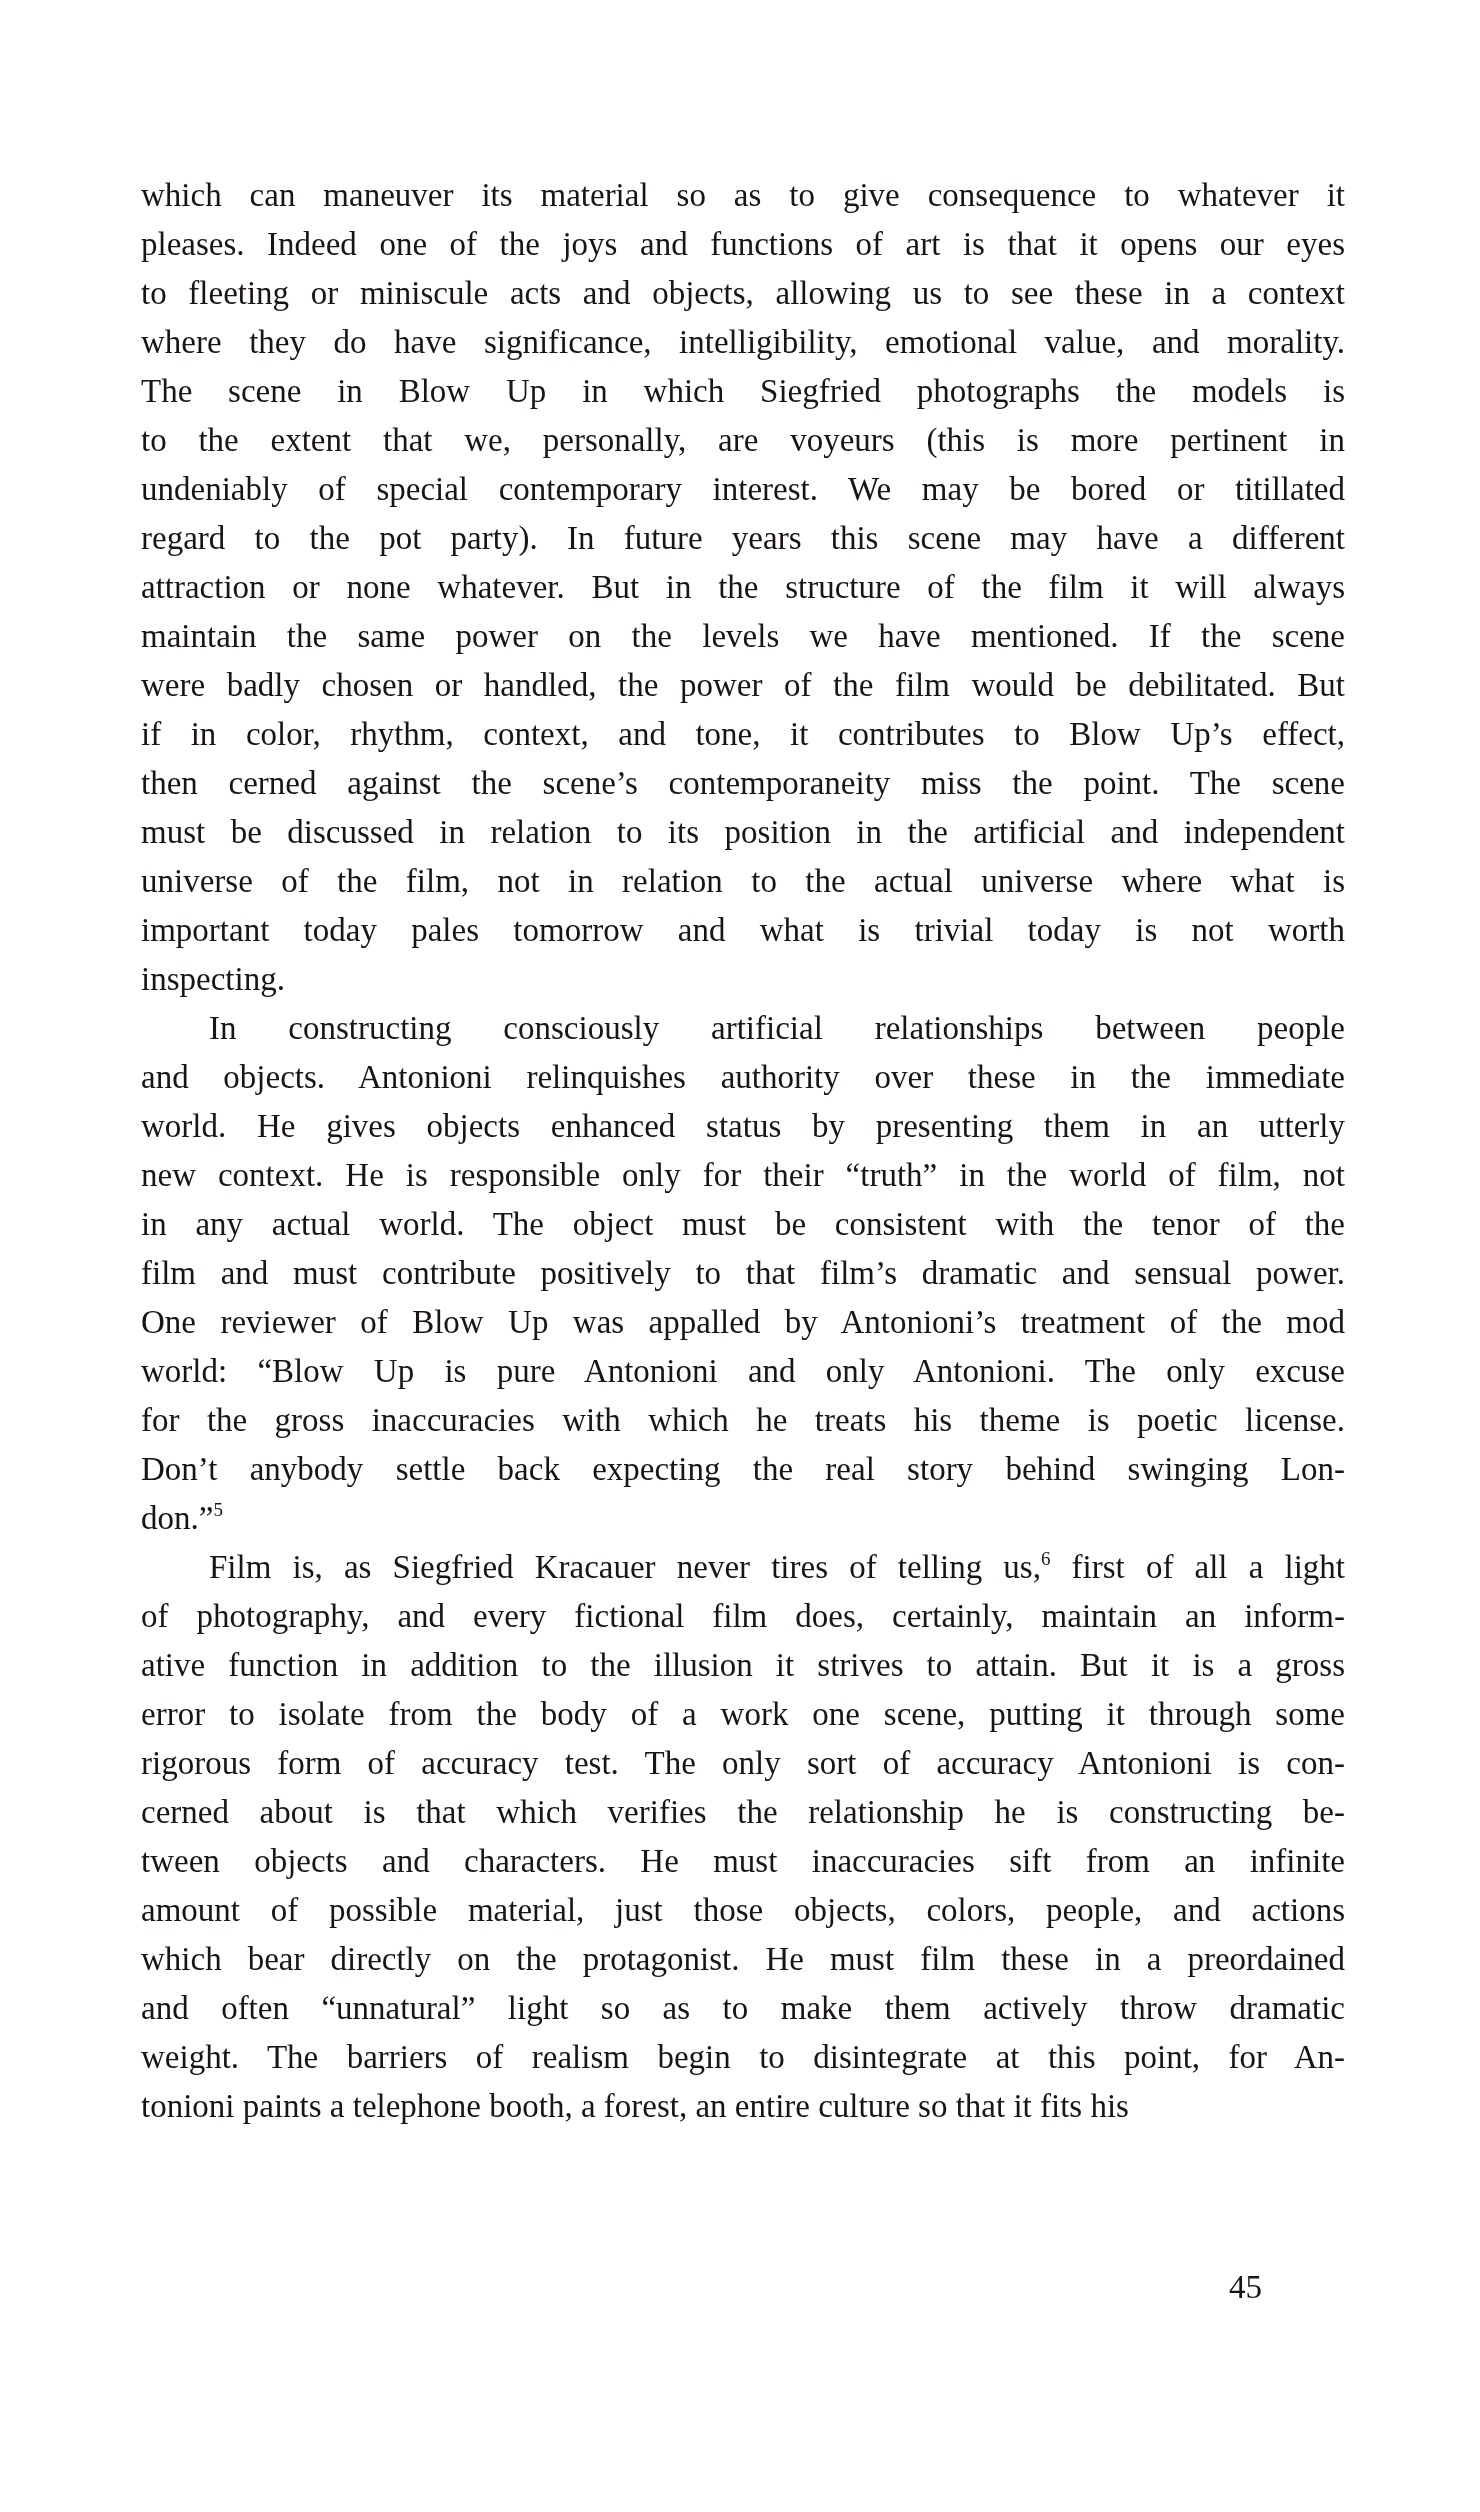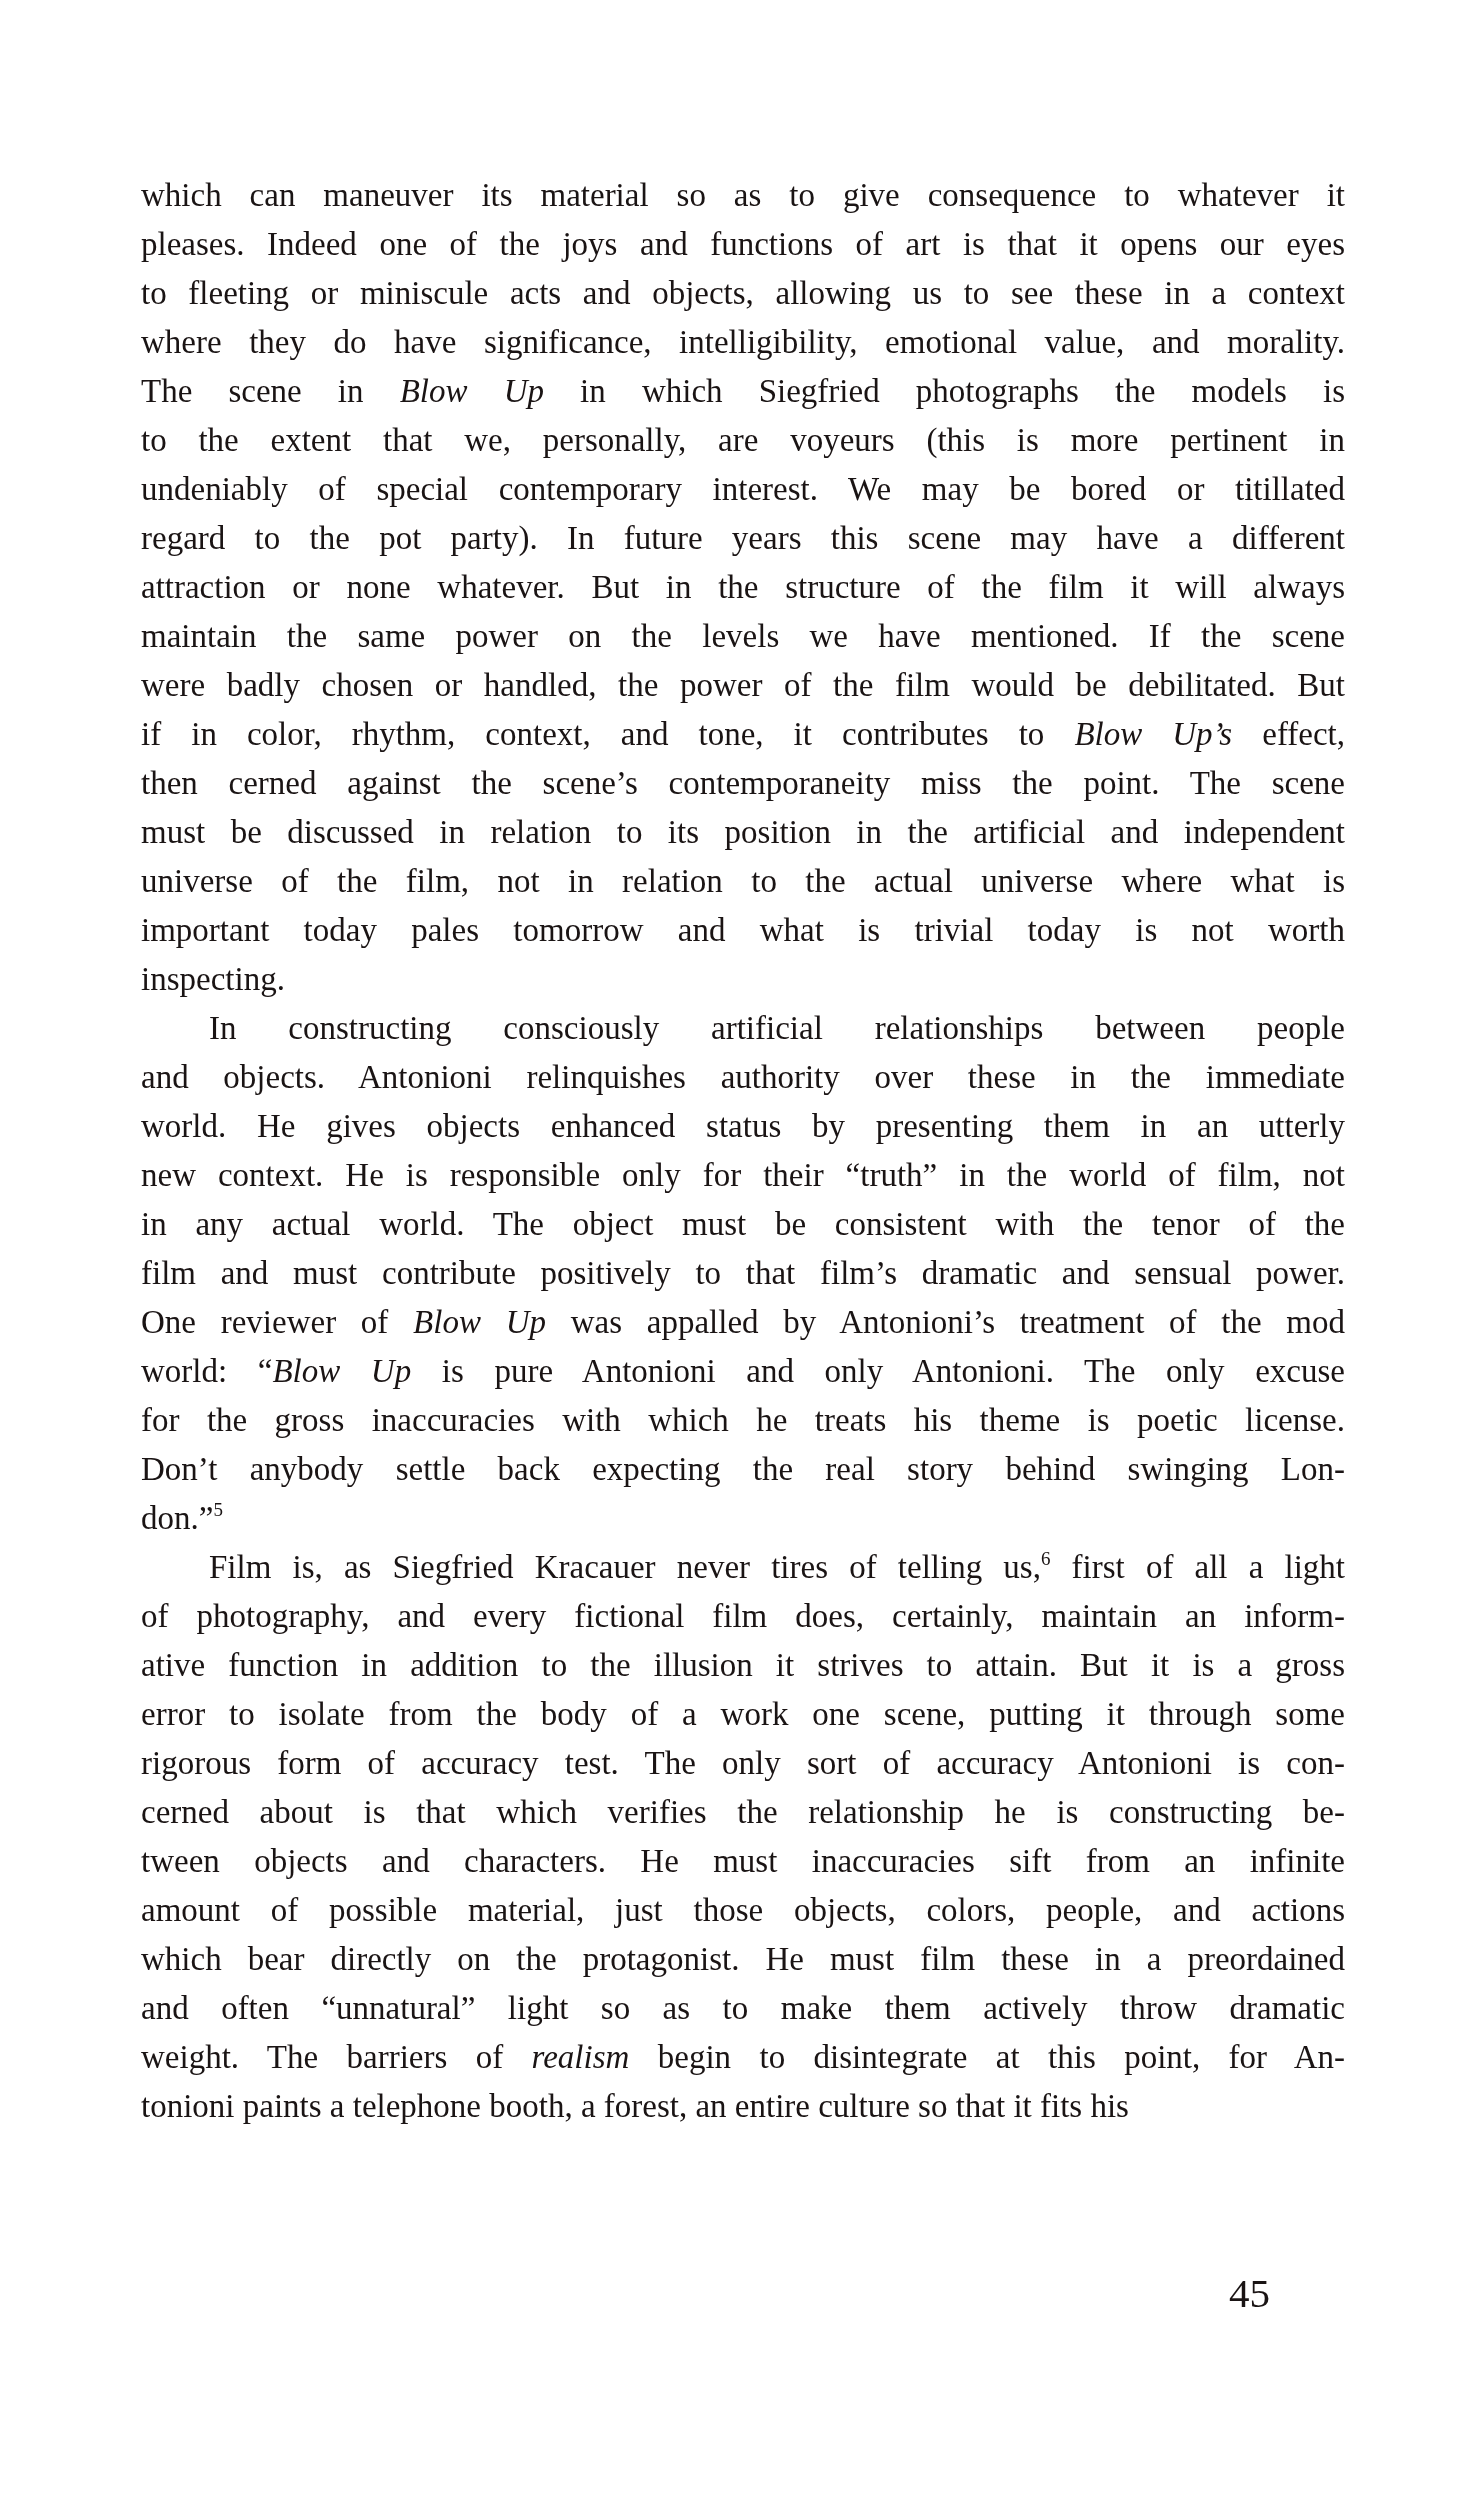--- a/index.html
+++ b/index.html
@@ -17,28 +17,28 @@
   .line {
     display: block;
     white-space: nowrap;
     text-align: justify;
     text-align-last: justify;
     height: 49px;
     overflow: visible;
   }
   .line.last { text-align-last: left; }
   .line.indent { padding-left: 68px; }
-  .seg-italic { font-style: italic; }
+  .seg-italic { }
   sup.fn { font-size: 19px; vertical-align: 12.7px; line-height: 0; }
   .page-number {
     position: absolute;
     left: 1229px;
     top: 2269px;
     font-family: "Liberation Serif", "DejaVu Serif", serif;
-    font-size: 41px;
+    font-size: 33px;
     color: #1a1414;
   }
 </style>
 </head>
 <body>
 
 <div class="page" id="page-body">
     <div>
       <span class="line"><span>which can maneuver its material so as to give consequence to whatever it</span></span>
       <span class="line"><span>pleases. Indeed one of the joys and functions of art is that it opens our eyes</span></span>

